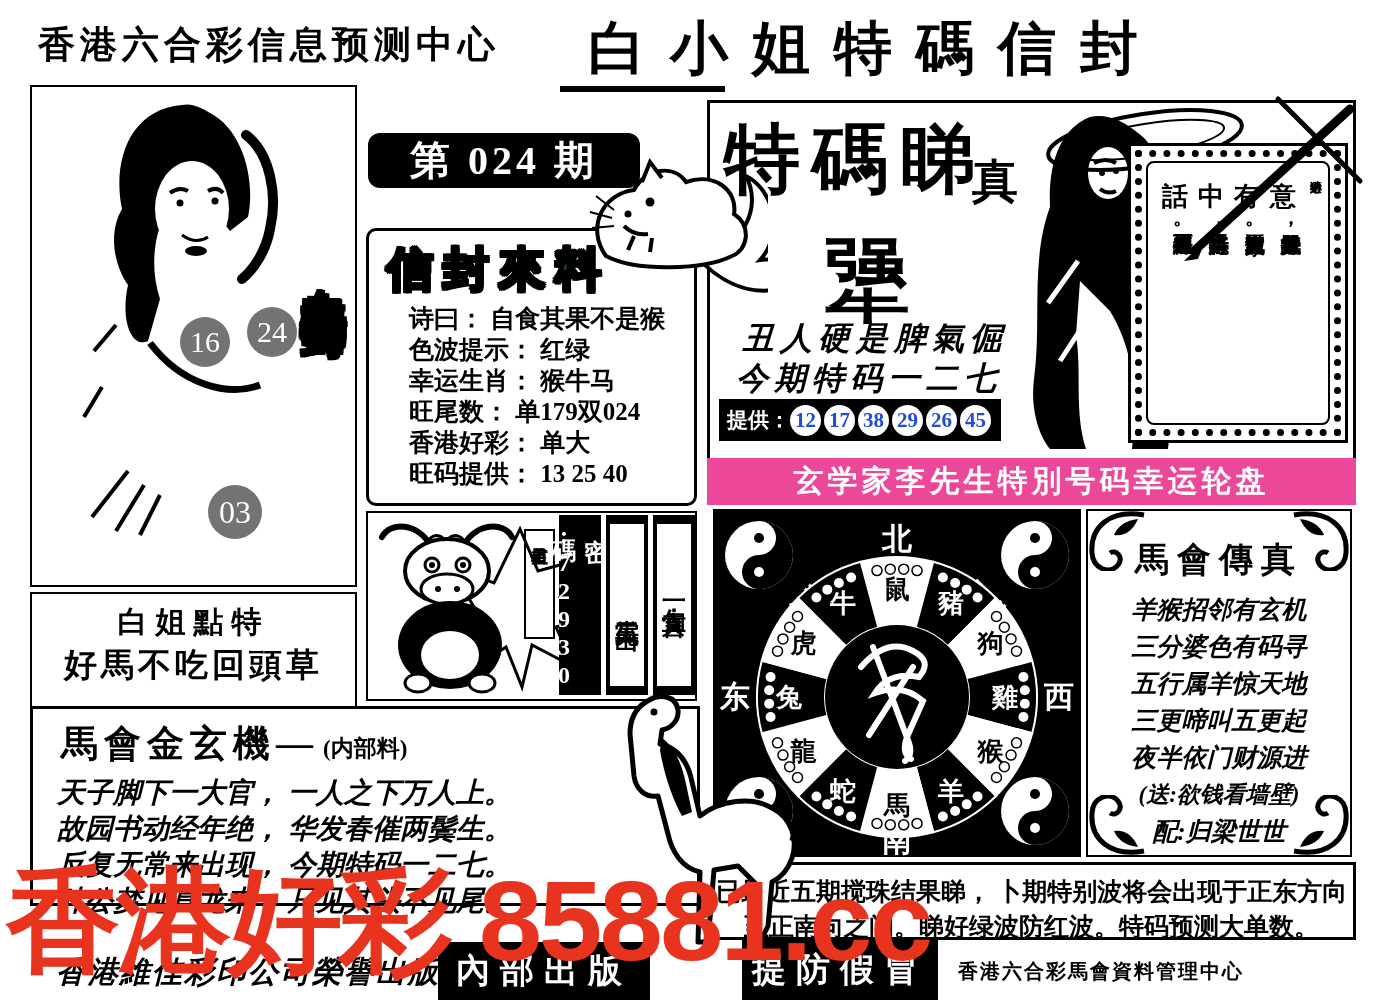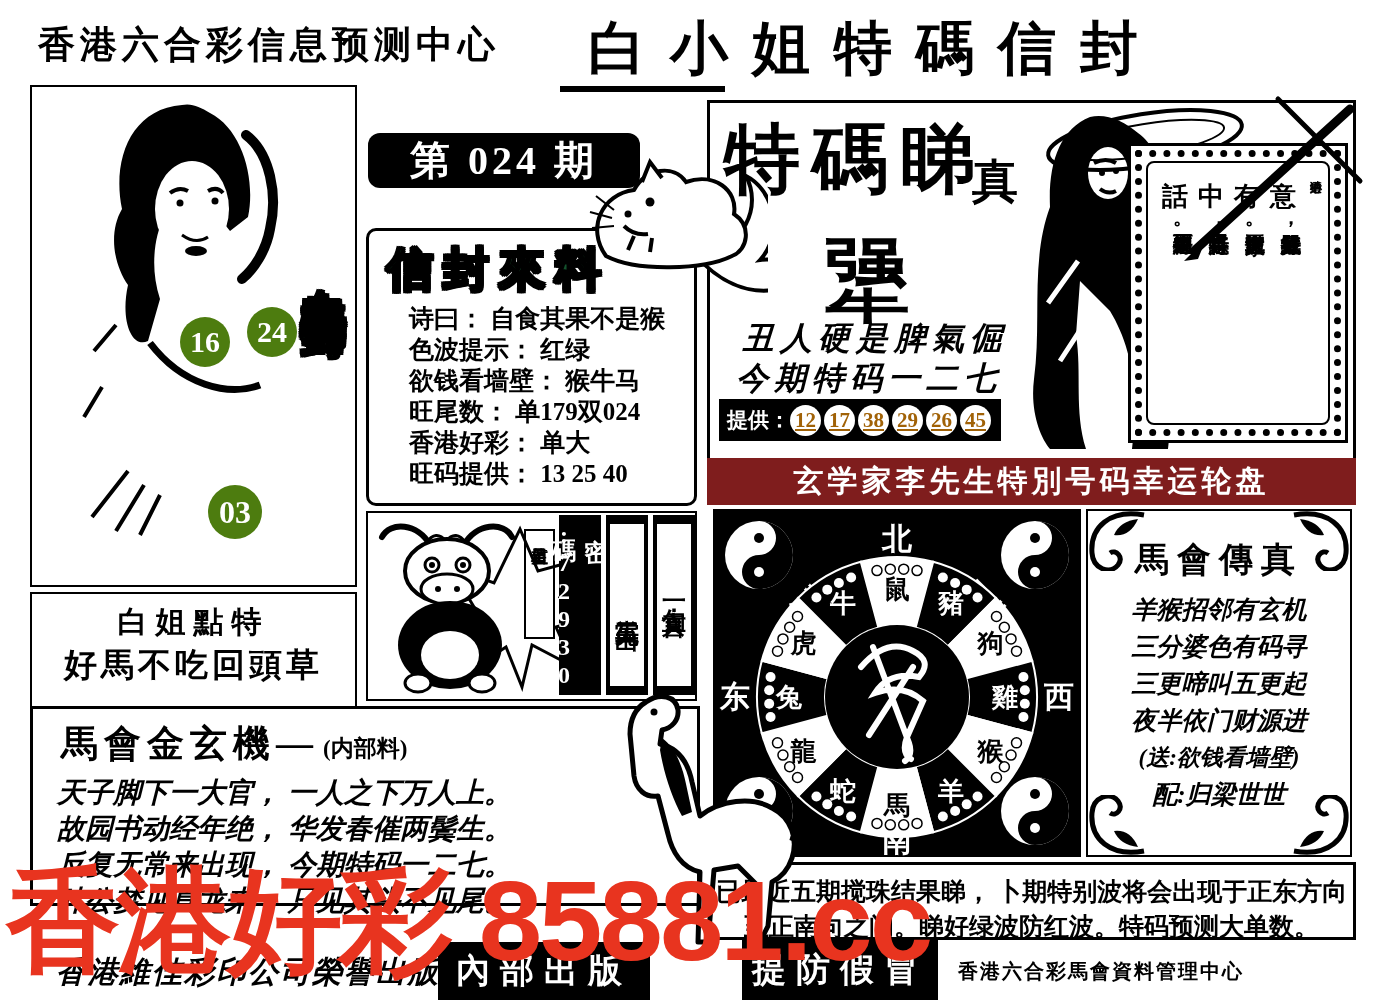--- a/index.html
+++ b/index.html
@@ -3,24 +3,24 @@
 <meta charset="utf-8">
 <style>
   html,body{margin:0;padding:0;background:#888;}
   #page{position:relative;width:1388px;height:1006px;background:#fff;color:#000;
         font-family:"Liberation Serif","DejaVu Serif",serif;overflow:hidden;}
   .abs{position:absolute;}
   .bx{position:absolute;border:3px solid #000;background:#fff;box-sizing:border-box;}
   .outline-txt{color:#14532d;-webkit-text-stroke:2px #000;
      text-shadow:-2px -2px 0 #000,2px -2px 0 #000,-2px 2px 0 #000,2px 2px 0 #000,0 -2px 0 #000,0 2px 0 #000,-2px 0 0 #000,2px 0 0 #000;}
   .vtxt{writing-mode:vertical-rl;text-orientation:upright;}
-  .ball{position:absolute;background:#4d7c0f;color:#fff;border-radius:50%;
-        display:flex;align-items:center;justify-content:center;font-weight:bold;}
-  .mini-ball{width:31px;height:31px;background:#fff;color:#a16207;border-radius:50%;
-        display:flex;align-items:center;justify-content:center;font-weight:bold;font-size:21px;flex:0 0 auto;text-decoration:underline;}
+  .ball{position:absolute;background:#737373;color:#fff;border-radius:50%;
+        display:flex;align-items:center;justify-content:center;font-weight:normal;}
+  .mini-ball{width:31px;height:31px;background:#fff;color:#1d4ed8;border-radius:50%;
+        display:flex;align-items:center;justify-content:center;font-weight:bold;font-size:21px;flex:0 0 auto;}
   .dcol{border:4px solid #000;border-top-width:9px;border-bottom-width:9px;box-sizing:border-box;
         width:42px;height:180px;display:flex;align-items:center;justify-content:center;
         font-weight:900;font-size:24px;margin-left:5px;background:#fff;}
   .dcol .vtxt{letter-spacing:2px;}
   .badge{position:absolute;background:#000;color:#fff;display:flex;align-items:center;justify-content:center;
         font-weight:900;letter-spacing:10px;}
   .orn{position:absolute;width:64px;height:64px;}
   .poemline{font-weight:bold;font-style:italic;}
   svg text{font-family:"Liberation Serif","DejaVu Serif",serif;}
 </style>
@@ -69,21 +69,21 @@
     <circle cx="80" cy="76" r="3.5" fill="#000"></circle>
     <path d="M76 88 q10 10 24 8 M86 98 l-6 14 M104 100 l-2 14" stroke="#000" stroke-width="4" fill="none"></path>
     <path d="M64 80 l-22 -6 M66 88 l-22 2 M66 72 l-18 -14" stroke="#000" stroke-width="2" fill="none"></path>
   </svg>
 
   <div class="bx" style="left:366px;top:228px;width:331px;height:278px;border-width:3px;border-radius:10px;">
     <div class="outline-txt" style="margin:8px 0 2px 18px;font-size:46px;font-weight:900;letter-spacing:10px;">信封來料</div>
     <div style="margin-left:40px;font-size:25px;font-weight:bold;line-height:31px;">
       <div>诗曰： 自食其果不是猴</div>
       <div>色波提示： 红绿</div>
-      <div>欲钱看墙壁： 猴牛马</div>
+      <div>幸运生肖： 猴牛马</div>
       <div>旺尾数： 单179双024</div>
       <div>香港好彩： 单大</div>
       <div>旺码提供： 13 25 40</div>
     </div>
   </div>
 
   <div class="bx" style="left:366px;top:511px;width:331px;height:190px;border-width:2px;">
     <svg class="abs" style="left:2px;top:2px;" width="230" height="182" viewBox="0 0 230 182">
       <polygon points="150,14 168,56 212,44 190,82 228,100 186,112 204,152 162,130 152,172 136,132 96,158 114,118 70,112 104,92 80,52 124,68" fill="#fff" stroke="#000" stroke-width="3"></polygon>
       <path d="M60 30 C48 8 20 6 12 22" stroke="#000" stroke-width="6" fill="none" stroke-linecap="round"></path>
@@ -182,21 +182,21 @@
       </div>
     </div>
 
     <svg class="abs" style="left:470px;top:-14px;z-index:7;" width="185" height="175" viewBox="0 0 185 175">
       <path d="M14 162 L170 20" stroke="#000" stroke-width="9" stroke-linecap="round"></path>
       <path d="M98 10 L180 92" stroke="#000" stroke-width="5" stroke-linecap="round"></path>
       <polygon points="4,172 26,150 18,170" fill="#000"></polygon>
     </svg>
   </div>
 
-  <div class="abs" style="left:707px;top:458px;width:649px;height:47px;background:#7f1d1d;color:#fff;
+  <div class="abs" style="left:707px;top:458px;width:649px;height:47px;background:#ec4899;color:#fff;
        display:flex;align-items:center;justify-content:center;font-size:30px;font-weight:900;letter-spacing:4px;">玄学家李先生特別号码幸运轮盘</div>
 
   <svg id="wheel-svg" class="abs" style="left:713px;top:509px;background:#000;" width="368" height="348" viewBox="0 0 368 348">
     <text x="184" y="40" text-anchor="middle" font-size="30" fill="#fff" font-weight="bold">北</text>
     <text x="184" y="342" text-anchor="middle" font-size="30" fill="#fff" font-weight="bold">南</text>
     <text x="22" y="198" text-anchor="middle" font-size="30" fill="#fff" font-weight="bold">东</text>
     <text x="346" y="198" text-anchor="middle" font-size="30" fill="#fff" font-weight="bold">西</text>
     <text x="100" y="100" text-anchor="middle" font-size="24" fill="#fff" font-weight="bold" transform="rotate(-45 100 100)">东北</text>
     <text x="268" y="100" text-anchor="middle" font-size="24" fill="#fff" font-weight="bold" transform="rotate(45 268 100)">西北</text>
     <text x="100" y="280" text-anchor="middle" font-size="24" fill="#fff" font-weight="bold" transform="rotate(45 100 280)">东南</text>
@@ -291,20 +291,21 @@
       <circle cx="138.1289024582016" cy="68.50170540835816" r="5" fill="#fff" stroke="none" stroke-width="1.5"></circle>
       <circle cx="184" cy="188" r="72" fill="#000"></circle>
       <path d="M148 158 q26 -30 52 -16 q20 10 6 26 q-30 -6 -44 16 q28 -10 48 8 l-16 36 q-6 16 4 22 M160 138 l36 96 q4 12 -4 18 M200 158 l-44 68" stroke="#fff" stroke-width="6" fill="none" stroke-linecap="round"></path>
     </svg>
 
   <div class="bx" style="left:1086px;top:509px;width:266px;height:348px;border-width:2px;text-align:center;">
     <div style="margin-top:26px;font-size:34px;font-weight:900;letter-spacing:8px;">馬會傳真</div>
     <div class="poemline" style="margin-top:8px;font-size:25px;line-height:37px;">
       <div>羊猴招邻有玄机</div>
       <div>三分婆色有码寻</div>
+      <div>五行属羊惊天地</div>
       <div>三更啼叫五更起</div>
       <div>夜半依门财源进</div>
       <div style="font-size:23px;">(送:欲钱看墙壁)</div>
       <div style="font-size:25px;font-weight:900;">配:归梁世世</div>
     </div>
     <svg class="orn" style="left:-4px;top:-4px;" viewBox="0 0 64 64">
       <path d="M60 8 C26 2 6 20 8 46 C9 62 26 68 34 58 C40 50 32 42 26 46" stroke="#000" stroke-width="5" fill="none"></path>
       <path d="M54 12 q-18 2 -24 16 q16 2 24 -16 Z" fill="#000"></path>
       </svg>
     <svg class="orn" style="right:-4px;top:-4px;transform:scaleX(-1);" viewBox="0 0 64 64">

